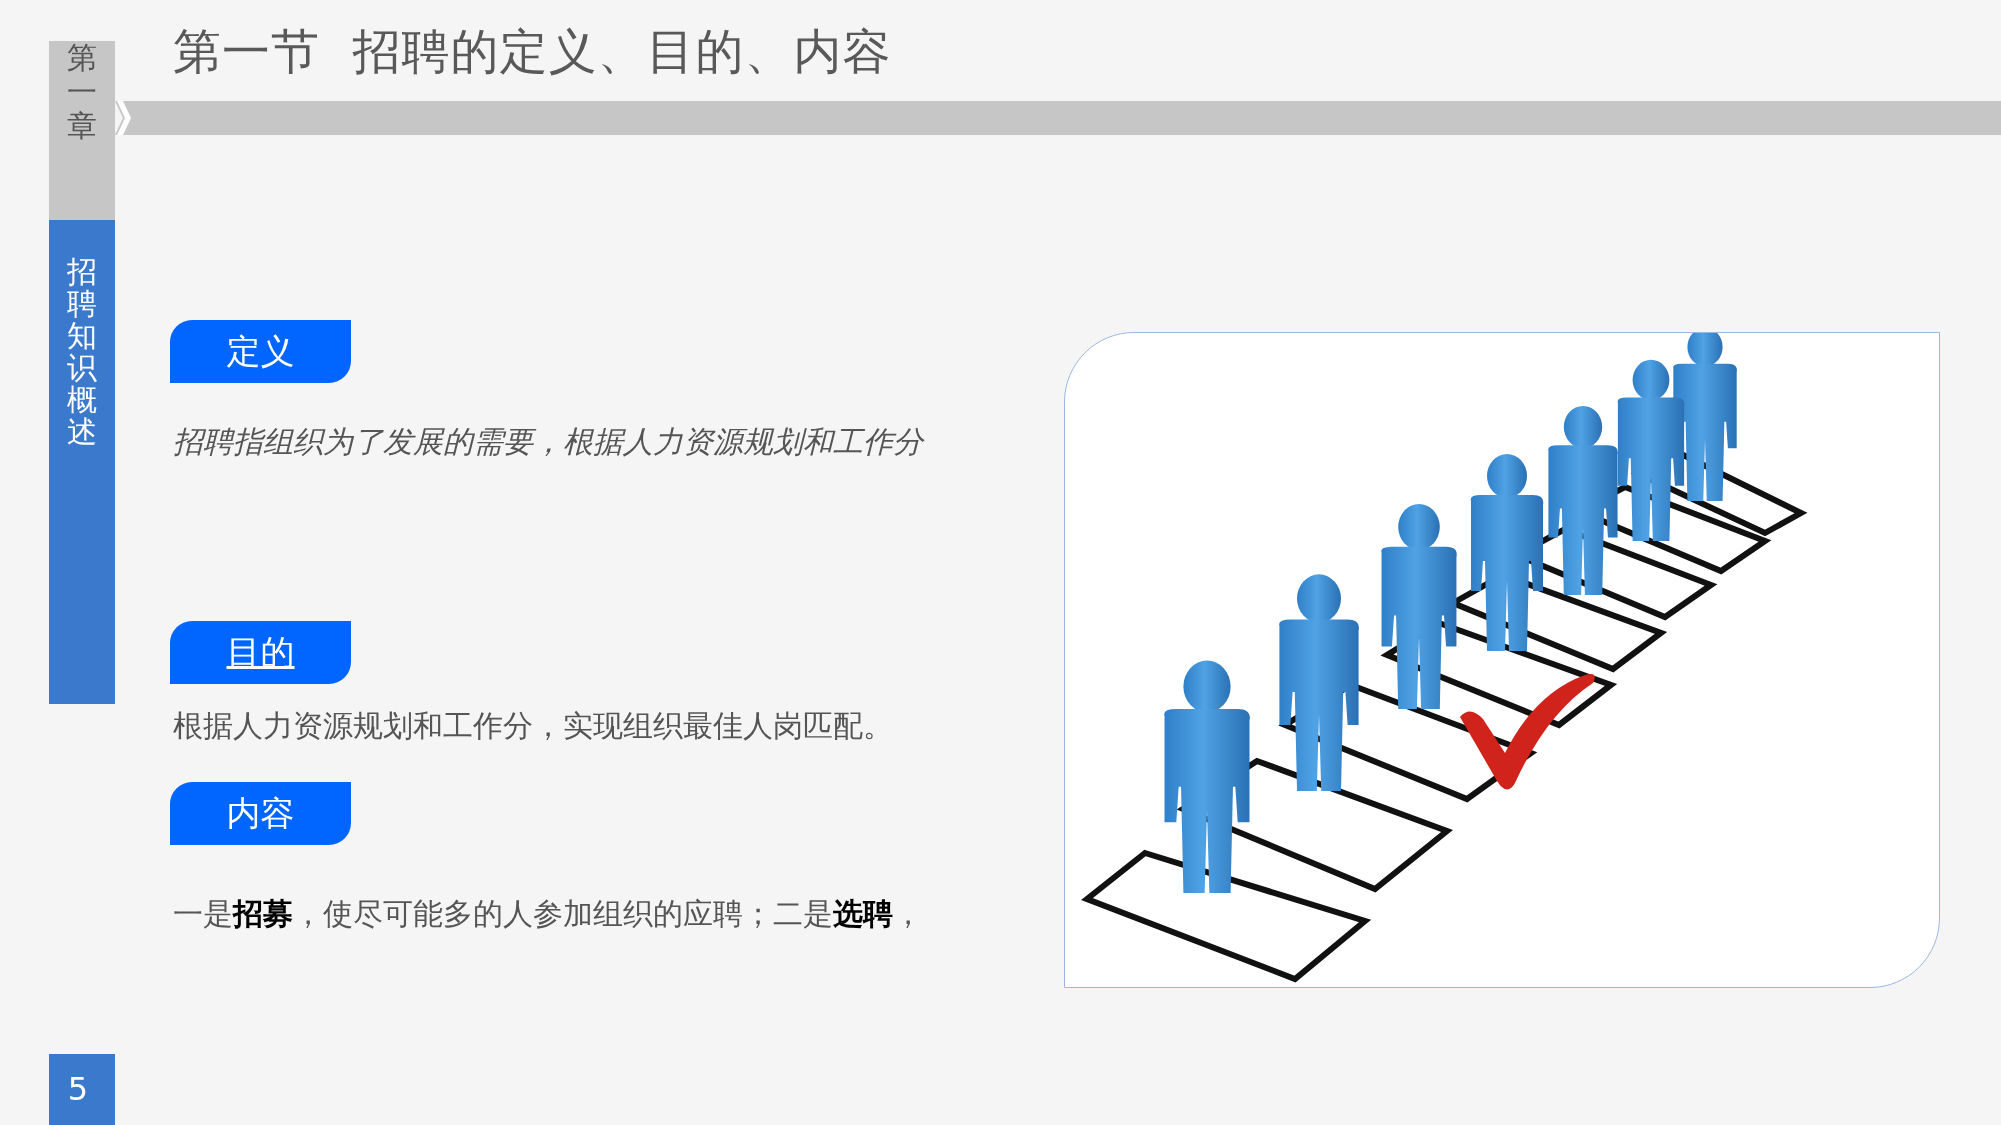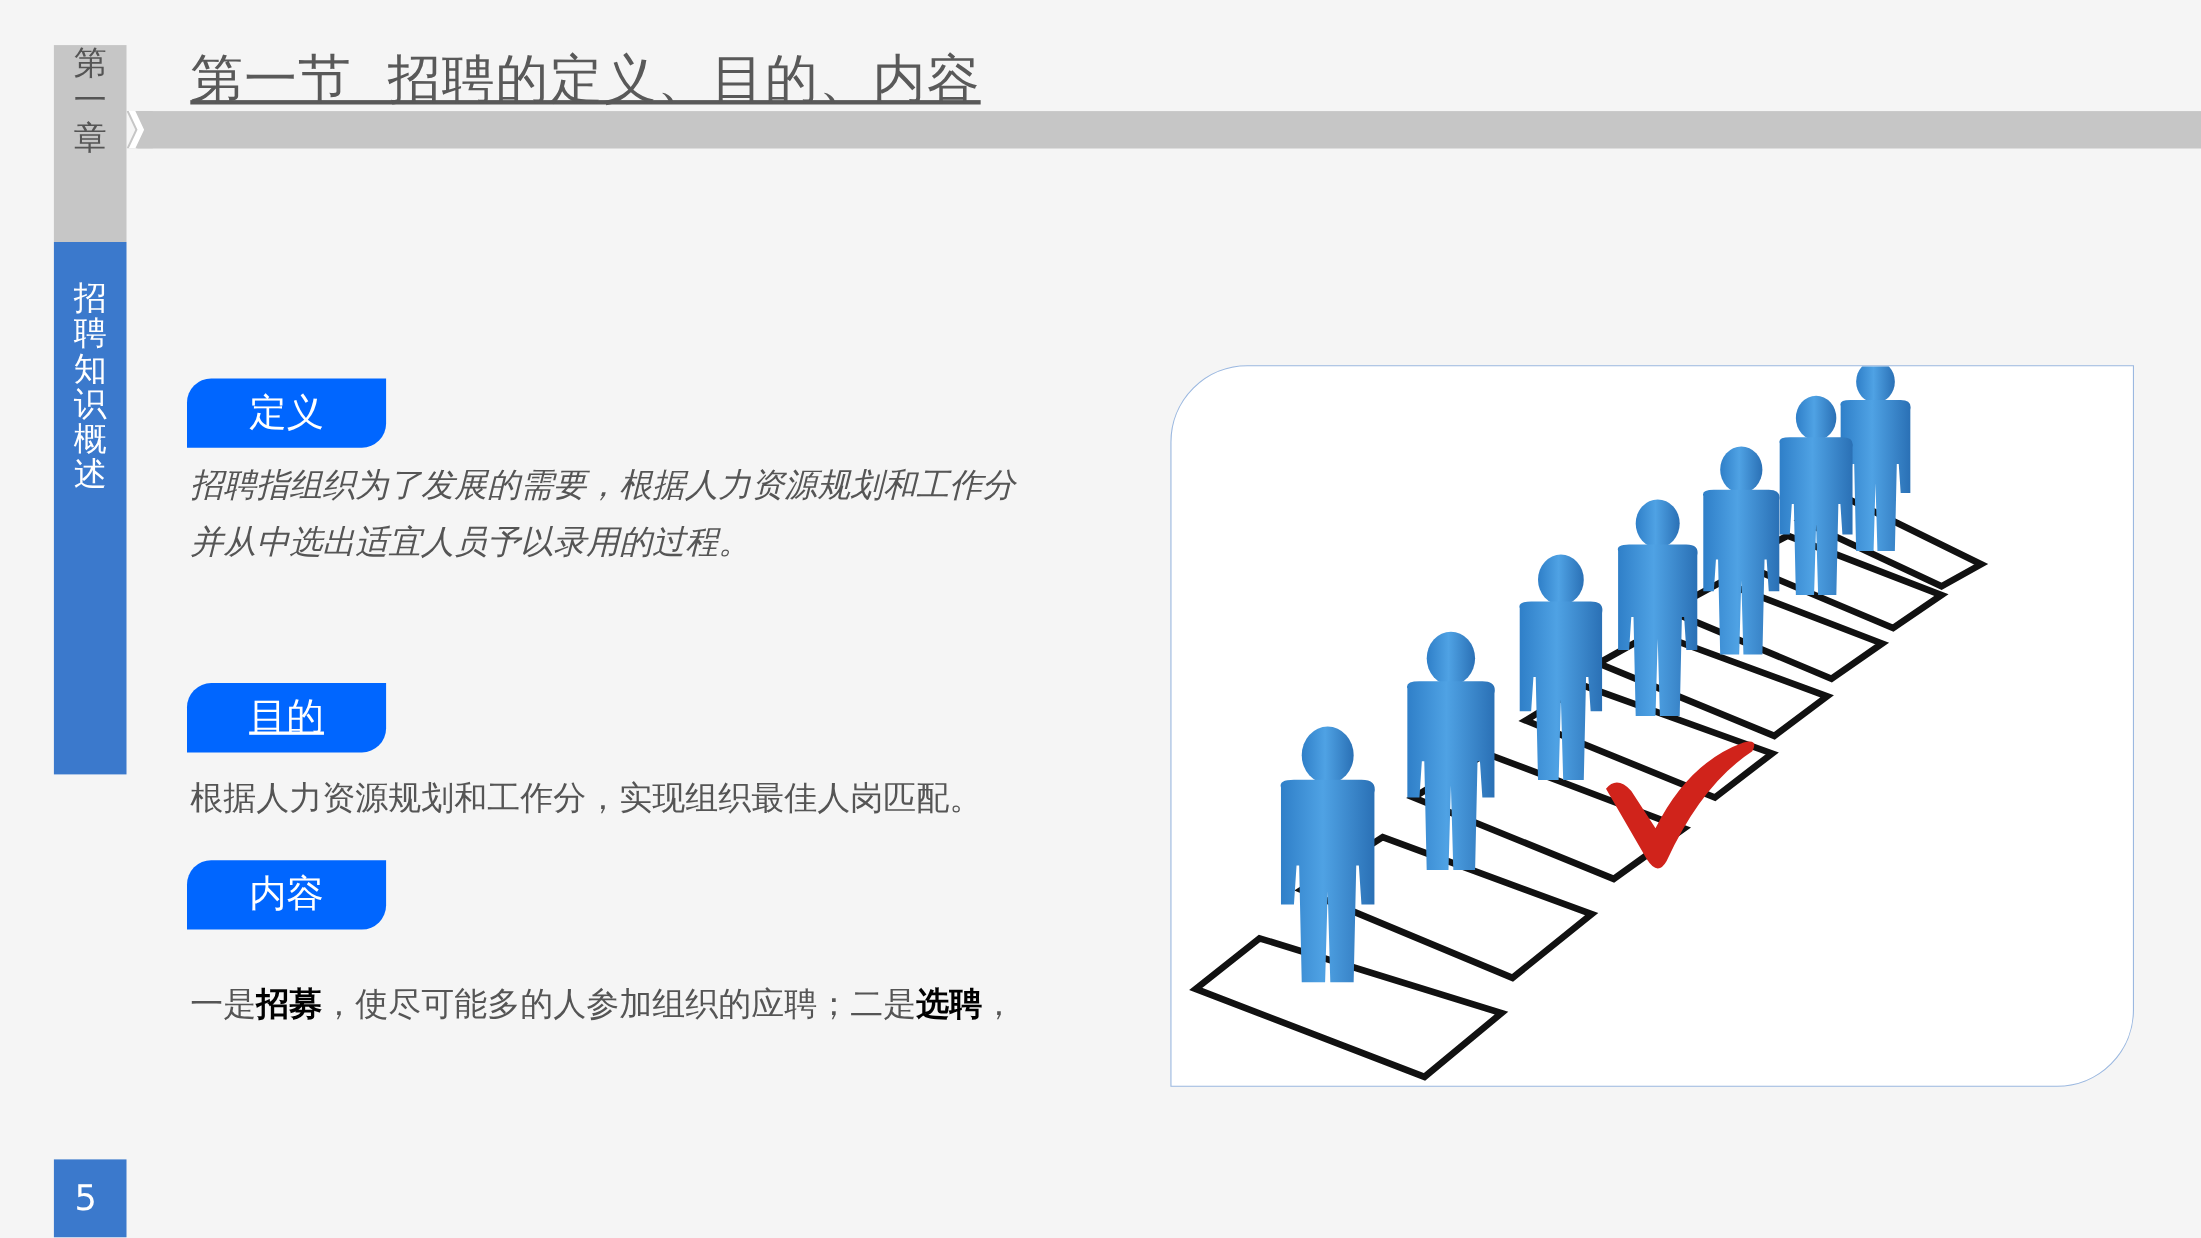--- a/index.html
+++ b/index.html
@@ -8,21 +8,21 @@
   .side-grey { position:absolute; left:49px; top:41px; width:66px; height:179px; background:#c6c6c6; }
   .chapter { position:absolute; left:49px; top:41px; width:66px; text-align:center; color:#555;
              font-size:30px; line-height:34px; }
   .chapter span { display:block; }
   .side-blue { position:absolute; left:49px; top:220px; width:66px; height:484px; background:#3b79cc; }
   .side-title { position:absolute; left:49px; top:256px; width:66px; text-align:center; color:#fff;
                 font-size:30px; line-height:32px; }
   .side-title span { display:block; }
   .title-bar { position:absolute; left:124px; top:101px; right:0; height:34px; background:#c6c6c6; }
   .chev { position:absolute; left:115px; top:101px; width:24px; height:34px; }
-  .page-title { position:absolute; left:173px; top:40px; font-size:48px; color:#595959; letter-spacing:1px; white-space:pre;text-decoration:underline; }
+  .page-title { position:absolute; left:173px; top:20px; font-size:48px; color:#595959; letter-spacing:1px; white-space:pre; }
   .label { position:absolute; left:170px; width:181px; height:63px; background:#0066ff; color:#fff;
            border-radius:22px 0 22px 0; font-size:34px; line-height:63px; text-align:center; }
   .body-text { position:absolute; left:173px; width:880px; font-size:30px; line-height:52px; color:#555; }
   .hl { color:#000000; font-weight:bold; }
   .img-frame { position:absolute; left:1064px; top:332px; width:874px; height:654px; background:#fff;
                border:1.5px solid #9bb8e0; border-radius:70px 0 70px 0; overflow:hidden; }
   .img-frame svg { width:100%; height:100%; display:block; }
   .page-num { position:absolute; left:49px; top:1054px; width:66px; height:71px; background:#3b79cc; color:#fff;
               font-size:32px; line-height:70px; text-align:center; padding-right:8px; box-sizing:border-box; }
 </style>
@@ -46,24 +46,23 @@
 </div>
 
 <div class="title-bar"></div>
 <svg class="chev" viewBox="0 0 24 34">
   <polygon points="0,0 8,0 16,17 8,34 0,34 0,34 8,17" fill="#c6c6c6"></polygon>
   <polygon points="2,0 10,0 18,17 10,34 2,34 10,17" fill="#ffffff"></polygon>
   <polygon points="8,0 24,0 24,34 8,34 16,17" fill="#c6c6c6"></polygon>
 </svg>
 <div class="page-title">第一节  招聘的定义、目的、内容</div>
 
-<div class="label" style="top:344px;text-align:center;">定义</div>
+<div class="label" style="top:320px;text-align:center;">定义</div>
 <div class="body-text" style="top:416px;font-style:italic;">
   <div>招聘指组织为了发展的需要，根据人力资源规划和工作分</div>
-  <div>并从中选出适宜人员予以录用的过程。</div>
 </div>
 
 <div class="label" style="top:621px;text-decoration:underline;">目的</div>
 <div class="body-text" style="top:700px;">
   <div>根据人力资源规划和工作分，实现组织最佳人岗匹配。</div>
 </div>
 
 <div class="label" style="top:782px;">内容</div>
 <div class="body-text" style="top:888px;">
   <div><span>一是</span><span class="hl">招募</span><span>，使尽可能多的人参加组织的应聘；二是</span><span class="hl">选聘</span><span>，</span></div>

